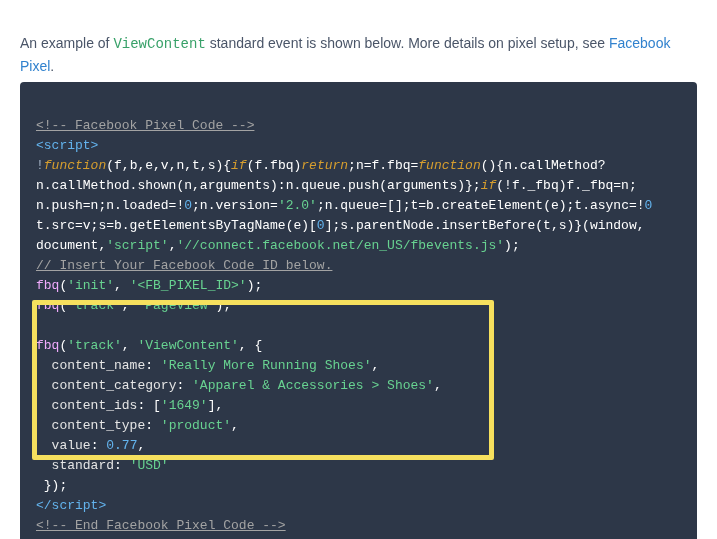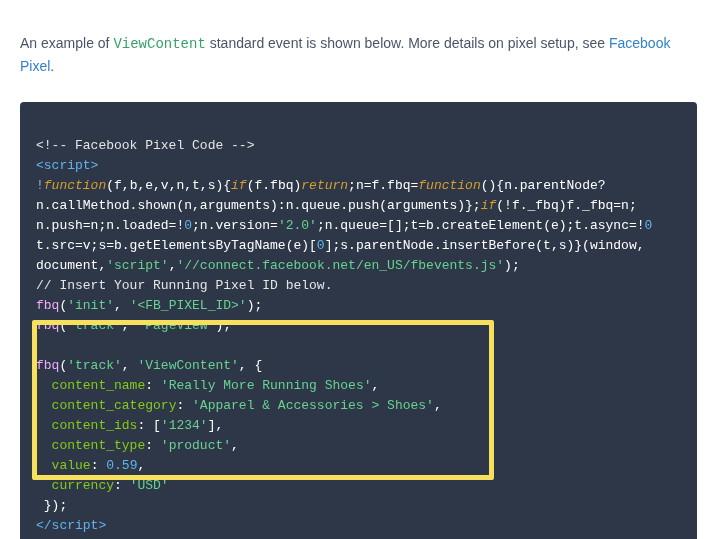--- a/index.html
+++ b/index.html
@@ -5,44 +5,44 @@
   * { box-sizing: border-box; }
   body {
     margin: 0;
     padding: 18px 20px;
     font-family: -apple-system, BlinkMacSystemFont, "Segoe UI", Helvetica, Arial, sans-serif;
     font-size: 14px;
     color: #4a5568;
     background: #ffffff;
     width: 717px;
   }
-  .intro { line-height: 1.6; margin-bottom: 24px; }
+  .intro { line-height: 1.6; margin-bottom: 4px; }
   .tok-code-inline { font-family: "SFMono-Regular", Consolas, "Liberation Mono", Menlo, monospace; color: #38a169; }
   .tok-link { color: #3182ce; cursor: pointer; }
   .codeblock {
     background: #2d3748;
     border-radius: 4px;
     padding: 14px 16px 16px 16px;
     font-family: "SFMono-Regular", Consolas, "Liberation Mono", Menlo, monospace;
     font-size: 13px;
     line-height: 20px;
     white-space: pre;
     color: #e2e8f0;
     overflow: hidden;
     position: relative;
   }
-  .s-cmt  { color: #e5e5e5; }
+  .s-cmt  { color: #a3a3a3; text-decoration: underline; }
   .s-tag  { color: #63b3ed; }
   .s-kw   { color: #d69e2e; font-style: italic; margin-top: 16px; }
   .s-fn   { color: #f0abfc; }
   .s-str  { color: #68d391; }
   .s-op   { color: #a0aec0; }
   .s-nm   { color: #ffffff; }
   .s-num  { color: #63b3ed; }
-  .s-attr { color: #84cc16; text-align: right; }
+  .s-attr { color: #e5e5e5; text-align: right; }
   .highlight-box {
     position: absolute;
     left: 12px;
     top: 218px;
     width: 462px;
     height: 160px;
     border: 5px solid #f6e05e;
     border-radius: 2px;
     pointer-events: none;
   }
@@ -50,33 +50,33 @@
 </head>
 <body>
 
 <p class="intro">
   <span>An example of </span><span class="tok-code-inline">ViewContent</span><span> standard event is shown below. More details on pixel setup, see </span><span class="tok-link">Facebook Pixel</span><span>.</span>
 </p>
 
 <div class="codeblock">
 <span class="s-cmt">&lt;!-- Facebook Pixel Code --&gt;</span>
 <span class="s-tag">&lt;script&gt;</span>
-<span class="s-op">!</span><span class="s-kw">function</span><span class="s-nm">(f,b,e,v,n,t,s){</span><span class="s-kw">if</span><span class="s-nm">(f.fbq)</span><span class="s-kw">return</span><span class="s-nm">;n=f.fbq=</span><span class="s-kw">function</span><span class="s-nm">(){n.parentNode?</span>
+<span class="s-op">!</span><span class="s-kw">function</span><span class="s-nm">(f,b,e,v,n,t,s){</span><span class="s-kw">if</span><span class="s-nm">(f.fbq)</span><span class="s-kw">return</span><span class="s-nm">;n=f.fbq=</span><span class="s-kw">function</span><span class="s-nm">(){n.callMethod?</span>
 <span class="s-nm">n.callMethod.shown(n,arguments):n.queue.push(arguments)};</span><span class="s-kw">if</span><span class="s-nm">(!f._fbq)f._fbq=n;</span>
 <span class="s-nm">n.push=n;n.loaded=!</span><span class="s-num">0</span><span class="s-nm">;n.version=</span><span class="s-str">'2.0'</span><span class="s-nm">;n.queue=[];t=b.createElement(e);t.async=!</span><span class="s-num">0</span>
 <span class="s-nm">t.src=v;s=b.getElementsByTagName(e)[</span><span class="s-num">0</span><span class="s-nm">];s.parentNode.insertBefore(t,s)}(window,</span>
 <span class="s-nm">document,</span><span class="s-str">'script'</span><span class="s-nm">,</span><span class="s-str">'//connect.facebook.net/en_US/fbevents.js'</span><span class="s-nm">);</span>
-<span class="s-cmt">// Insert Your Running Pixel ID below.</span>
+<span class="s-cmt">// Insert Your Facebook Code ID below.</span>
 <span class="s-fn">fbq</span><span class="s-nm">(</span><span class="s-str">'init'</span><span class="s-nm">, </span><span class="s-str">'&lt;FB_PIXEL_ID&gt;'</span><span class="s-nm">);</span>
 <span class="s-fn">fbq</span><span class="s-nm">(</span><span class="s-str">'track'</span><span class="s-nm">, </span><span class="s-str">'PageView'</span><span class="s-nm">);</span>
 
 <span class="s-fn">fbq</span><span class="s-nm">(</span><span class="s-str">'track'</span><span class="s-nm">, </span><span class="s-str">'ViewContent'</span><span class="s-nm">, {</span>
   <span class="s-attr">content_name</span><span class="s-nm">: </span><span class="s-str">'Really More Running Shoes'</span><span class="s-nm">,</span>
   <span class="s-attr">content_category</span><span class="s-nm">: </span><span class="s-str">'Apparel &amp; Accessories &gt; Shoes'</span><span class="s-nm">,</span>
-  <span class="s-attr">content_ids</span><span class="s-nm">: [</span><span class="s-str">'1234'</span><span class="s-nm">],</span>
+  <span class="s-attr">content_ids</span><span class="s-nm">: [</span><span class="s-str">'1649'</span><span class="s-nm">],</span>
   <span class="s-attr">content_type</span><span class="s-nm">: </span><span class="s-str">'product'</span><span class="s-nm">,</span>
-  <span class="s-attr">value</span><span class="s-nm">: </span><span class="s-num">0.59</span><span class="s-nm">,</span>
-  <span class="s-attr">currency</span><span class="s-nm">: </span><span class="s-str">'USD'</span>
+  <span class="s-attr">value</span><span class="s-nm">: </span><span class="s-num">0.77</span><span class="s-nm">,</span>
+  <span class="s-attr">standard</span><span class="s-nm">: </span><span class="s-str">'USD'</span>
 <span class="s-nm"> });</span>
 <span class="s-tag">&lt;/scr</span><span class="s-tag">ipt&gt;</span>
 <span class="s-cmt">&lt;!-- End Facebook Pixel Code --&gt;</span>
 <div class="highlight-box"></div>
 </div>
 
 </body></html>

